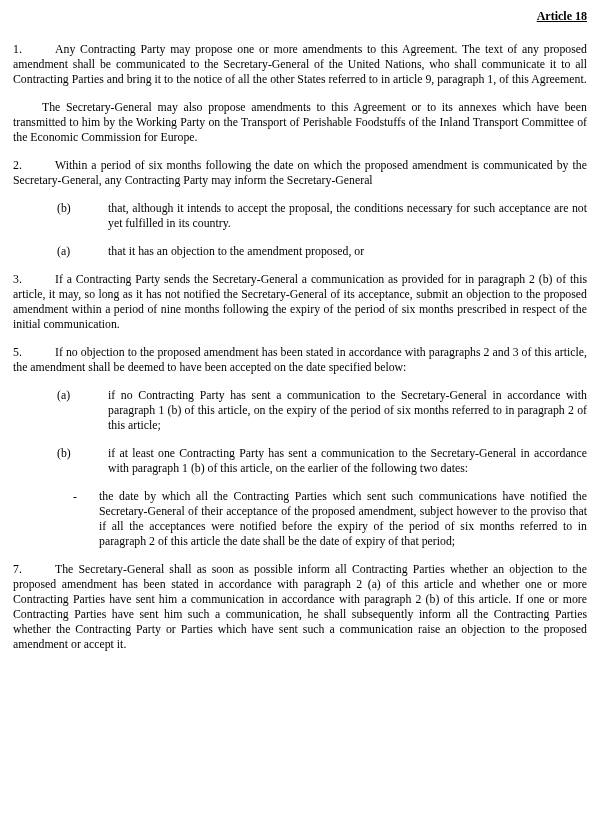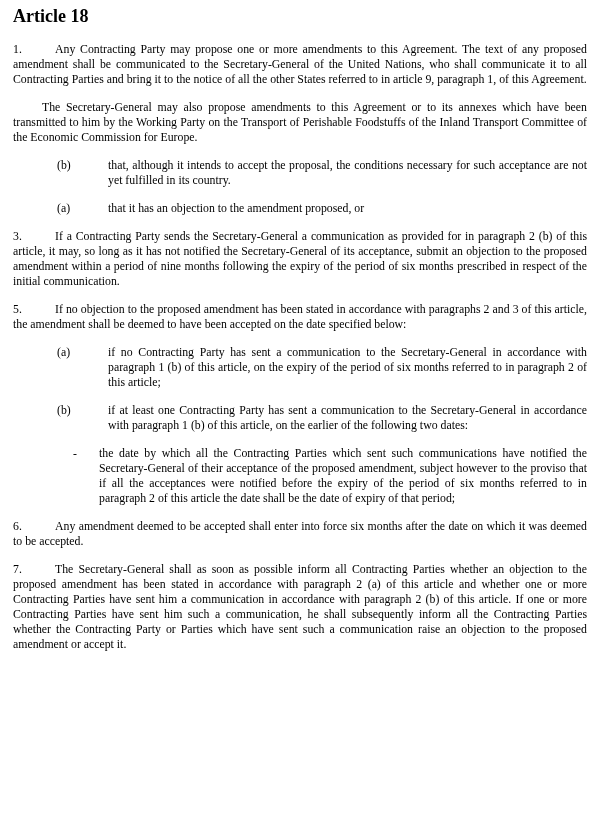--- a/index.html
+++ b/index.html
@@ -9,23 +9,24 @@
     height: 832px;
     overflow: hidden;
     font-family: "Liberation Serif", serif;
     font-size: 11.8px;
     line-height: 15px;
     color: #000000;
     padding: 9px 13px 0 13px;
   }
   .page { width: 100%; height: 100%; }
   .title {
-    text-align: left;
+    text-align: right;
     font-weight: bold;
-    font-size: 18px;
+    text-decoration: underline;
+    font-size: 12px;
     margin-bottom: 18px;
   }
   .para {
     text-align: justify;
     margin-bottom: 13px;
   }
   .num {
     display: inline-block;
     width: 42px;
   }
@@ -61,34 +62,34 @@
 <body>
 
 <div class="page">
 
   <h1 class="title">Article 18</h1>
 
   <p class="para"><span class="num">1.</span><span>Any Contracting Party may propose one or more amendments to this Agreement.  The text of any proposed amendment shall be communicated to the Secretary-General of the United Nations, who shall communicate it to all Contracting Parties and bring it to the notice of all the other States referred to in article 9, paragraph 1, of this Agreement.</span></p>
 
   <p class="para indent-first"><span>The Secretary-General may also propose amendments to this Agreement or to its annexes which have been transmitted to him by the Working Party on the Transport of Perishable Foodstuffs of the Inland Transport Committee of the Economic Commission for Europe.</span></p>
 
+  <p class="para"><span class="num">2.</span><span>Within a period of six months following the date on which the proposed amendment is communicated by the Secretary-General, any Contracting Party may inform the Secretary-General</span></p>
 
   <p class="lettered"><span class="label">(b)</span><span>that, although it intends to accept the proposal, the conditions necessary for such acceptance are not yet fulfilled in its country.</span></p>
 
   <p class="lettered"><span class="label">(a)</span><span>that it has an objection to the amendment proposed, or</span></p>
 
   <p class="para"><span class="num">3.</span><span>If a Contracting Party sends the Secretary-General a communication as provided for in paragraph 2 (b) of this article, it may, so long as it has not notified the Secretary-General of its acceptance, submit an objection to the proposed amendment within a period of nine months following the expiry of the period of six months prescribed in respect of the initial communication.</span></p>
 
 
   <p class="para"><span class="num">5.</span><span>If no objection to the proposed amendment has been stated in accordance with paragraphs 2 and 3 of this article, the amendment shall be deemed to have been accepted on the date specified below:</span></p>
 
   <p class="lettered"><span class="label">(a)</span><span>if no Contracting Party has sent a communication to the Secretary-General in accordance with paragraph 1 (b) of this article, on the expiry of the period of six months referred to in paragraph 2 of this article;</span></p>
 
   <p class="lettered"><span class="label">(b)</span><span>if at least one Contracting Party has sent a communication to the Secretary-General in accordance with paragraph 1 (b) of this article, on the earlier of the following two dates:</span></p>
 
   <p class="dashed"><span class="label">-</span><span>the date by which all the Contracting Parties which sent such communications have notified the Secretary-General of their acceptance of the proposed amendment, subject however to the proviso that if all the acceptances were notified before the expiry of the period of six months referred to in paragraph 2 of this article the date shall be the date of expiry of that period;</span></p>
 
 
-  <p class="para"><span class="num">6.</span><span>Any amendment deemed to be accepted shall enter into force six months after the date on which it was deemed to be accepted.</span></p>
 
   <p class="para"><span class="num">7.</span><span>The Secretary-General shall as soon as possible inform all Contracting Parties whether an objection to the proposed amendment has been stated in accordance with paragraph 2 (a) of this article and whether one or more Contracting Parties have sent him a communication in accordance with paragraph 2 (b) of this article.  If one or more Contracting Parties have sent him such a communication, he shall subsequently inform all the Contracting Parties whether the Contracting Party or Parties which have sent such a communication raise an objection to the proposed amendment or accept it.</span></p>
 
 </div>
 
 </body></html>

